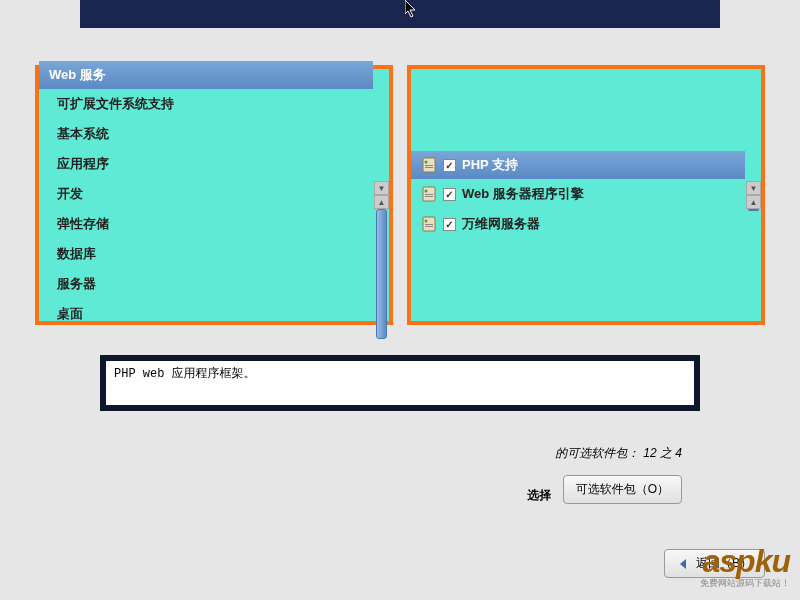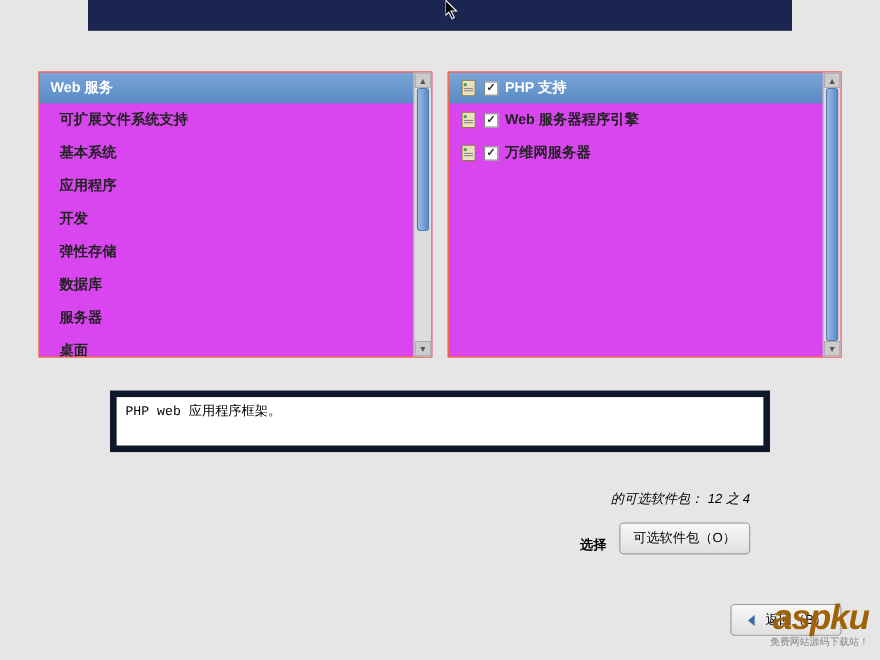--- a/index.html
+++ b/index.html
@@ -32,22 +32,23 @@
       top: 65px;
       left: 35px;
       right: 35px;
       display: flex;
       gap: 14px;
       height: 260px;
     }
     .panel {
       flex: 1;
       display: flex;
-      border: 1px solid #f97316;
-      background: #d946ef;
+      border: 4px solid #f97316;
+      background: #5eead4;
+      align-items: center;
     }
     .panel-content {
       flex: 1;
       overflow: hidden;
     }
     .list-header {
       background: linear-gradient(#7aa6d8, #5a8ac4);
       color: #fff;
       font-weight: bold;
       padding: 5px 10px;

